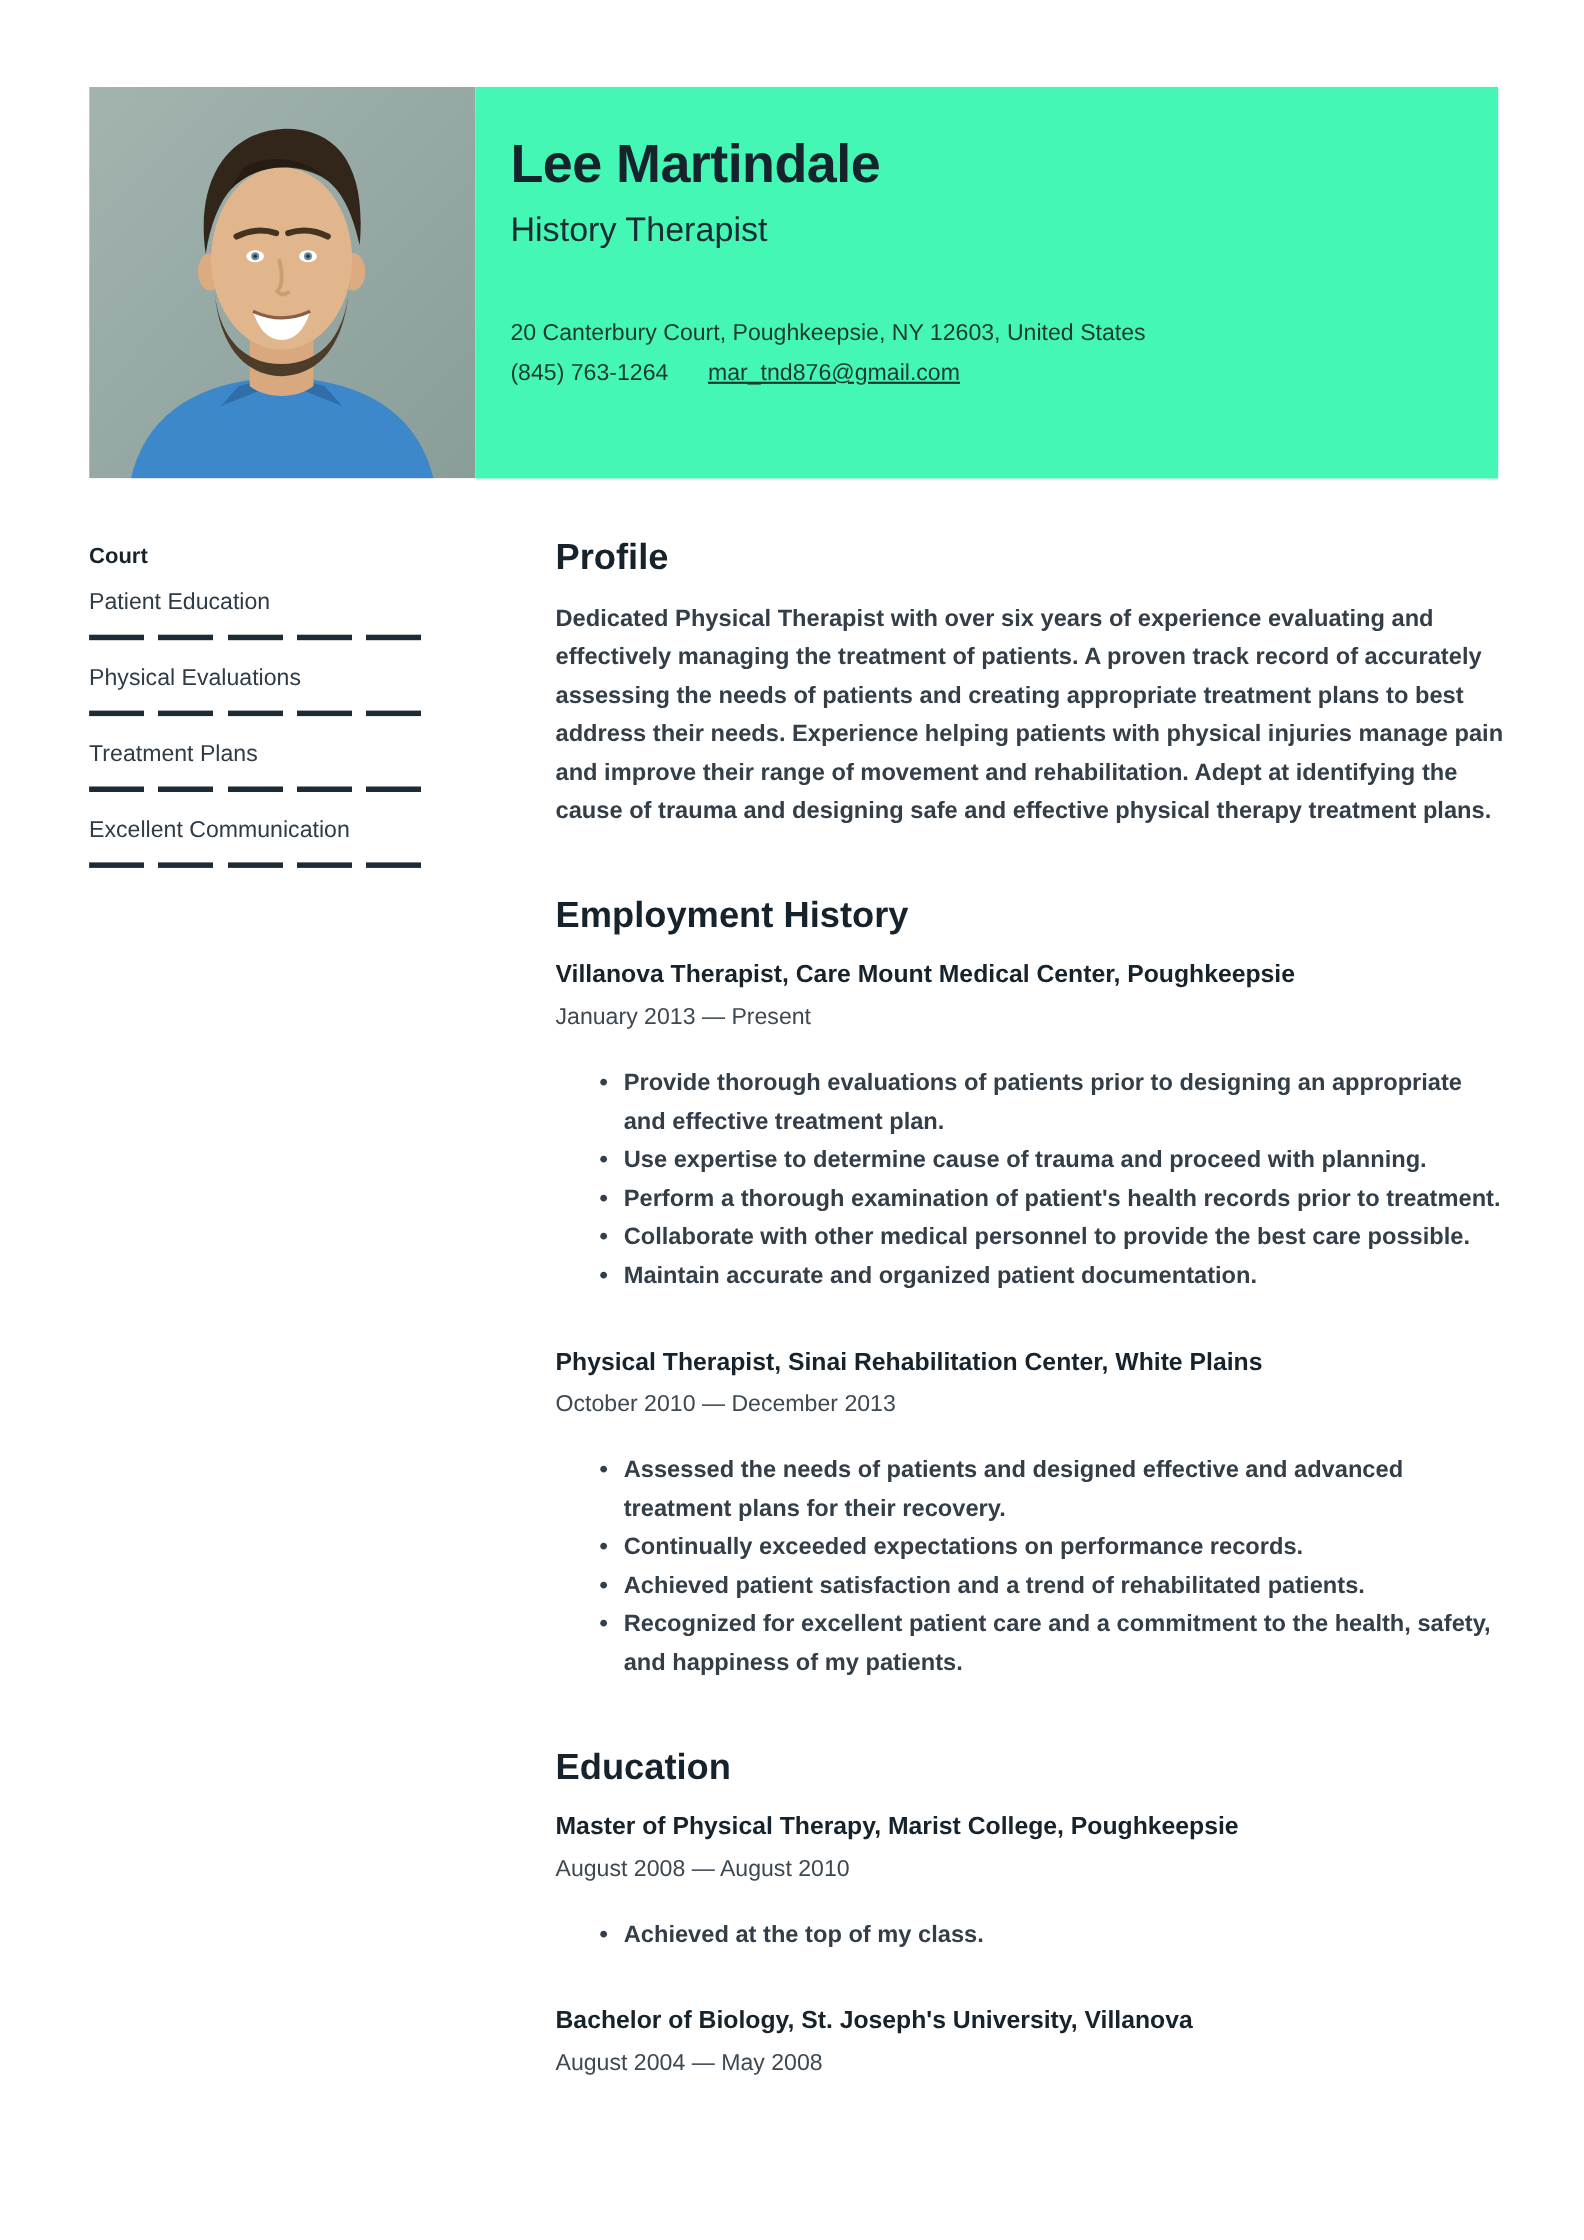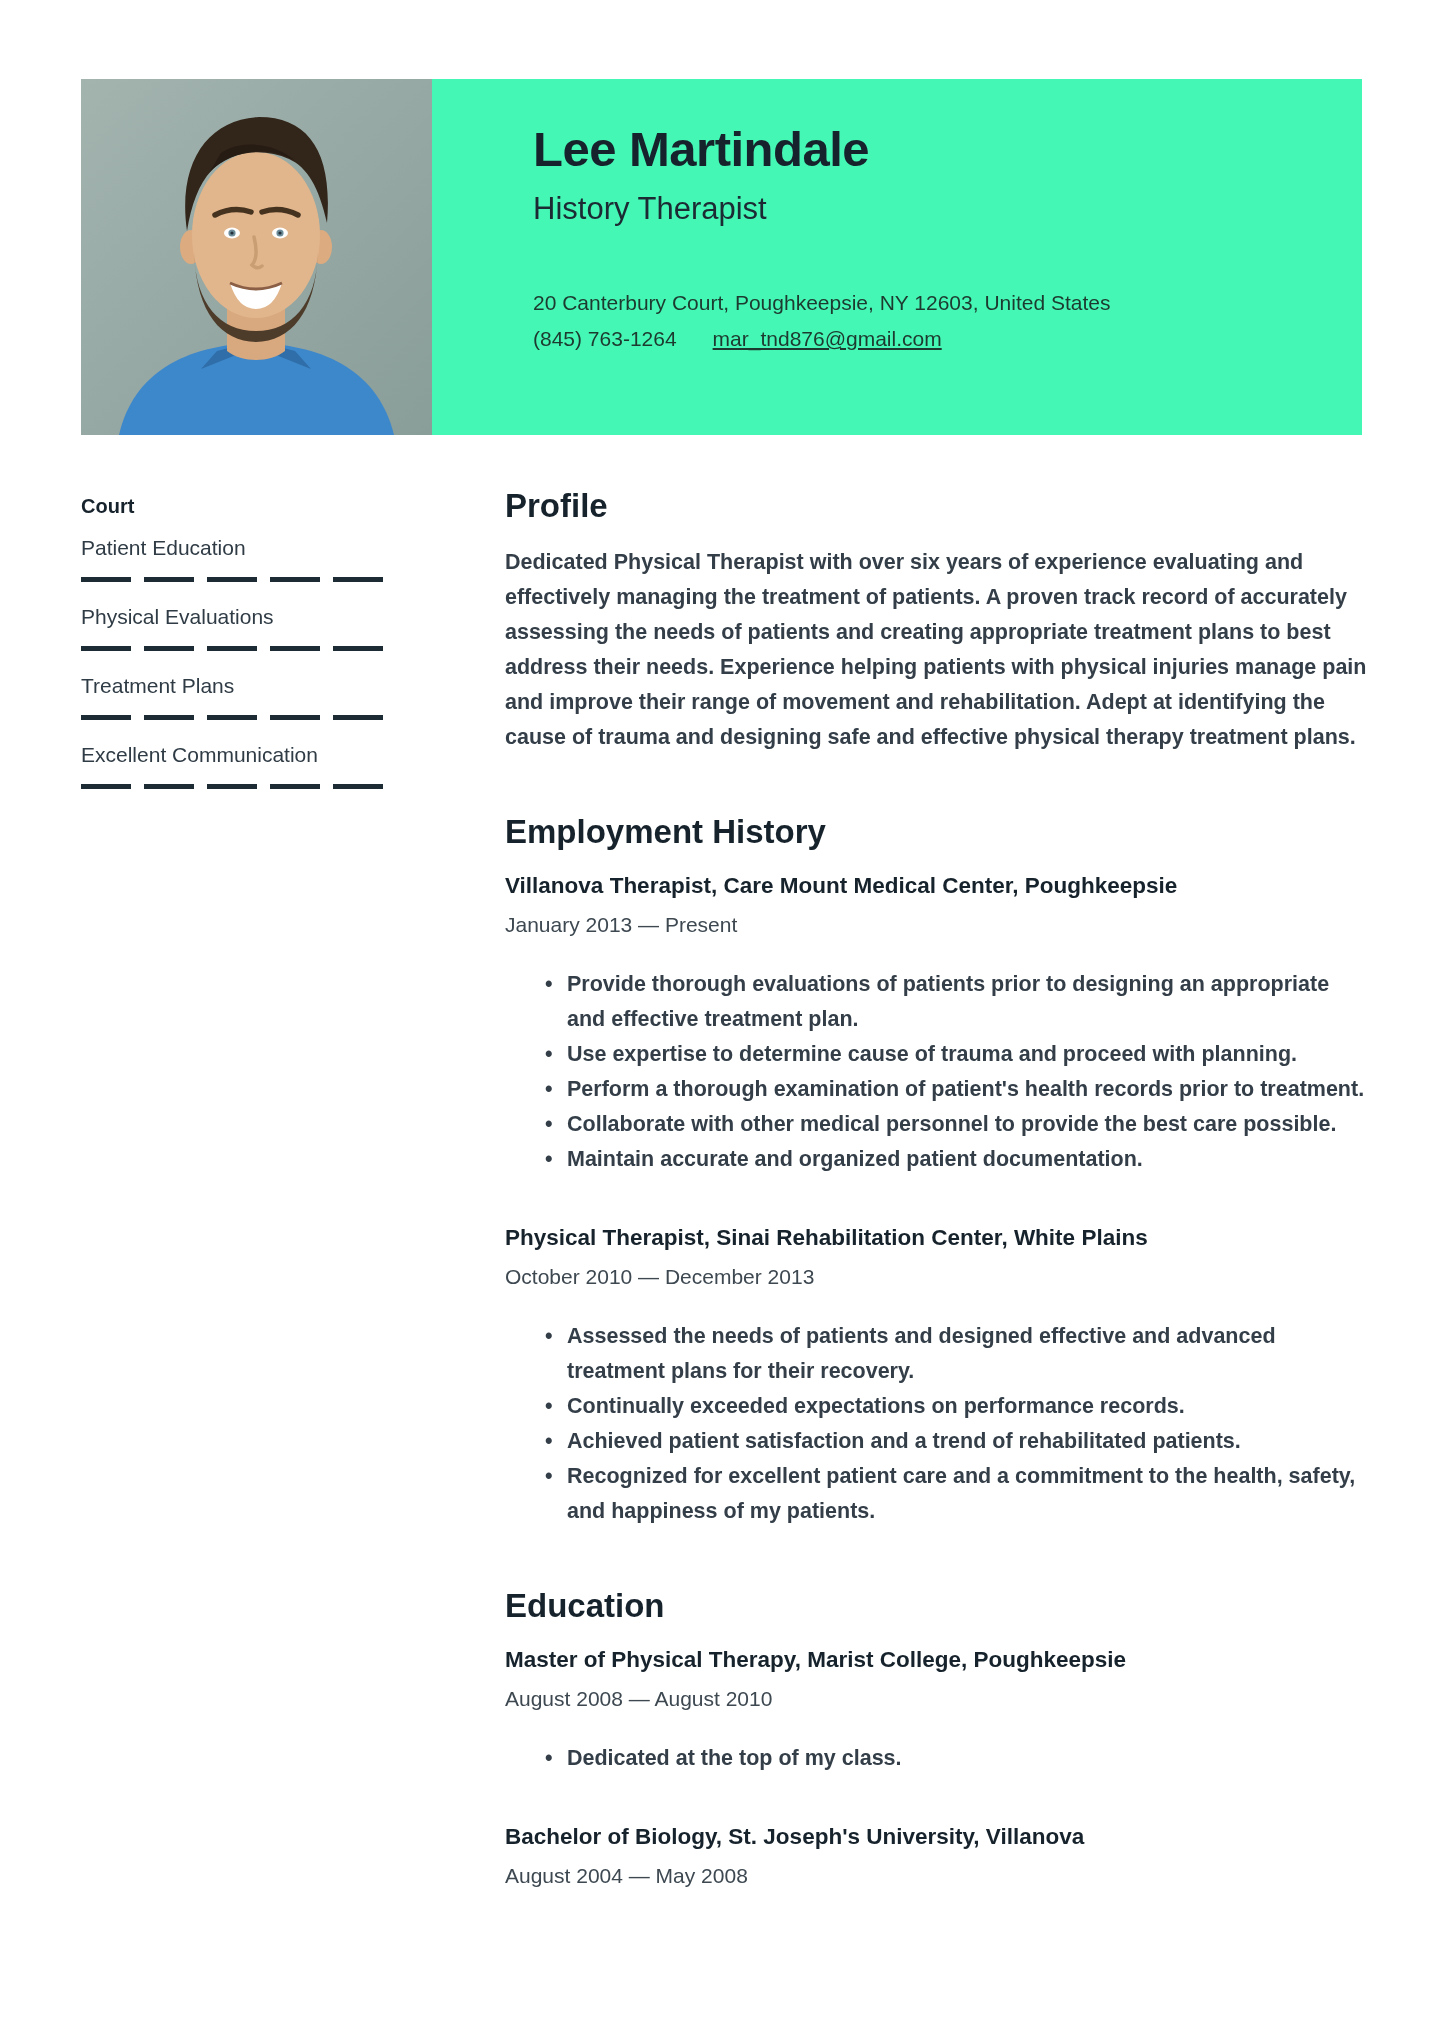--- a/index.html
+++ b/index.html
@@ -25,21 +25,21 @@
   .photo {
     width: 351px;
     height: 356px;
     flex-shrink: 0;
     overflow: hidden;
   }
   .photo svg { display: block; }
   .green-panel {
     flex: 1;
     background: #45f7b5;
-    padding: 44px 40px 0 101px;
+    padding: 44px 40px 0 32px;
   }
   .candidate-name {
     font-size: 49px;
     line-height: 1.1;
     font-weight: 700;
     color: #17232c;
     letter-spacing: -0.5px;
   }
   .candidate-title {
     font-size: 31px;
@@ -243,21 +243,21 @@
         </div>
       </section>
 
       <section class="section">
         <h2 class="section-heading">Education</h2>
 
         <div class="entry">
           <h3 class="entry-title">Master of Physical Therapy, Marist College, Poughkeepsie</h3>
           <div class="entry-dates">August 2008 — August 2010</div>
           <ul class="bullets">
-            <li>Dedicated at the top of my class.</li>
+            <li>Achieved at the top of my class.</li>
           </ul>
         </div>
 
         <div class="entry">
           <h3 class="entry-title">Bachelor of Biology, St. Joseph's University, Villanova</h3>
           <div class="entry-dates">August 2004 — May 2008</div>
         </div>
       </section>
 
     </main>

